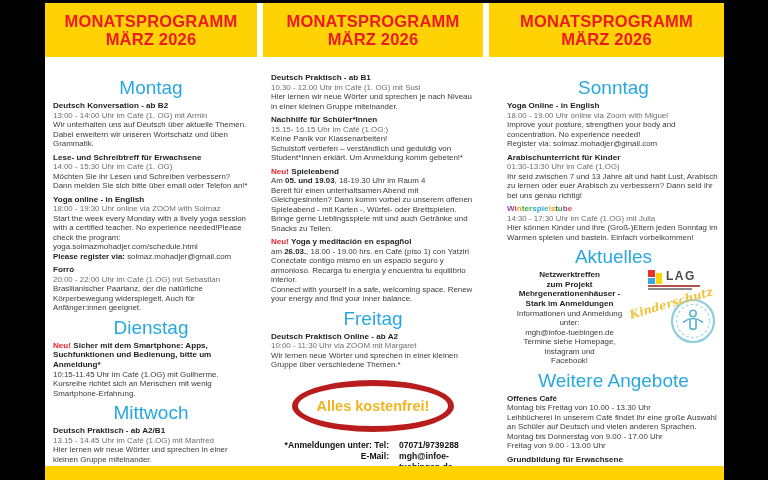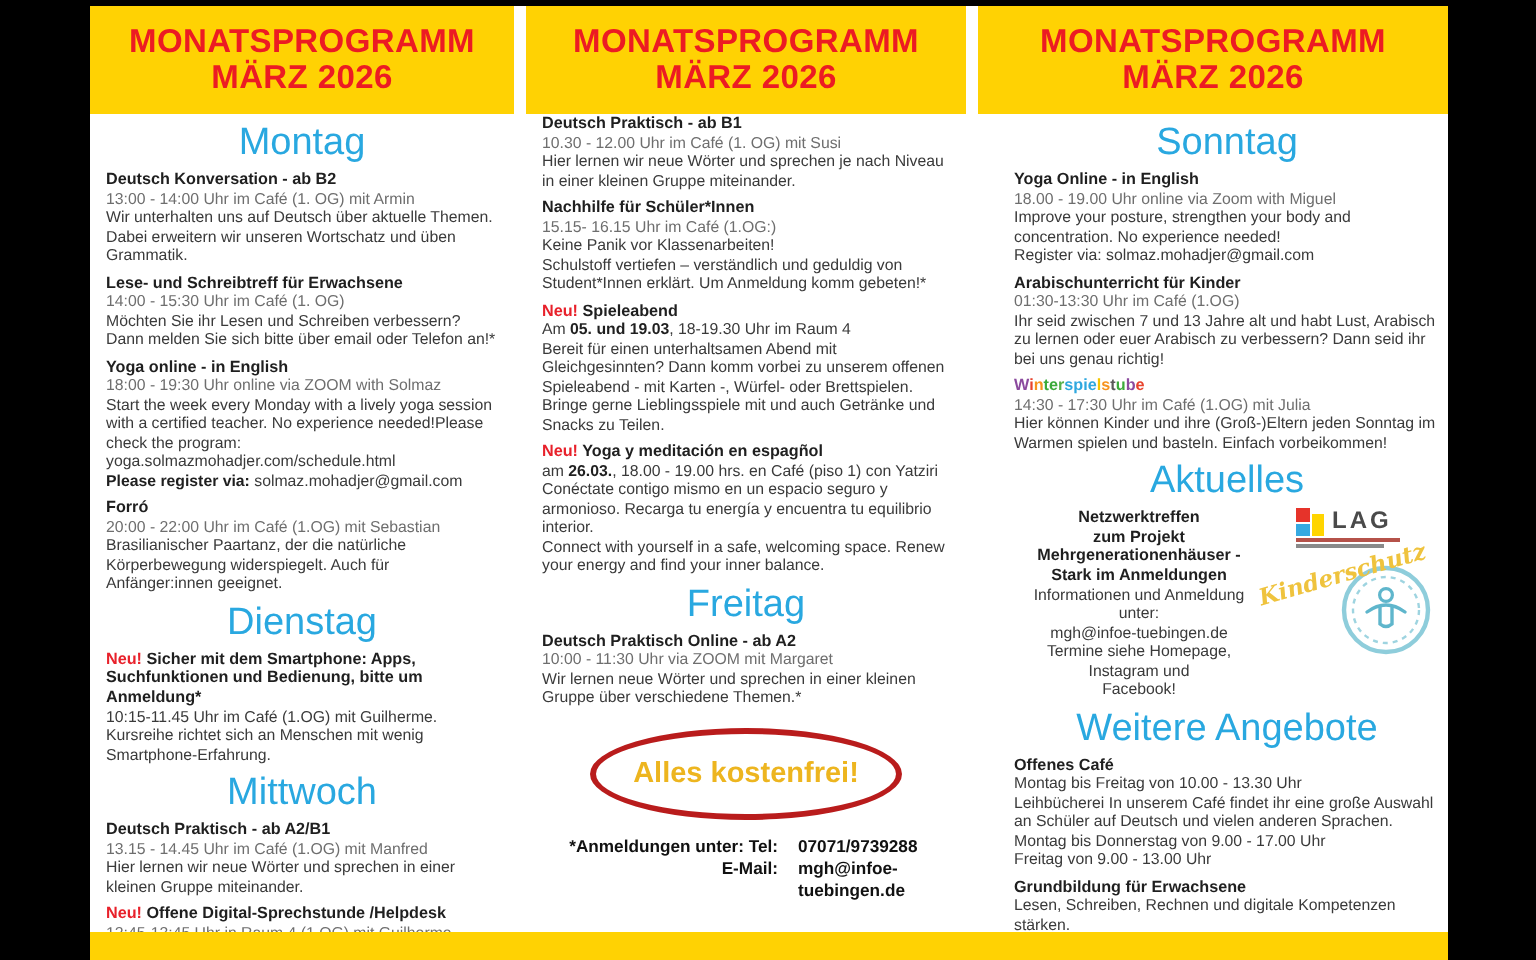--- a/index.html
+++ b/index.html
@@ -5,31 +5,31 @@
   html,body{margin:0;padding:0;}
   body{width:768px;height:480px;background:#000;position:relative;overflow:hidden;
        font-family:"Liberation Sans",sans-serif;}
   .content{position:absolute;left:45px;top:3px;width:679px;height:477px;background:#fff;}
   .columns{display:flex;gap:6px;height:463px;}
   .column{display:flex;flex-direction:column;}
   .col-1{width:212px;} .col-2{width:220px;} .col-3{width:235px;}
   .col-header{background:#FFD203;height:54px;display:flex;flex-direction:column;
               justify-content:center;text-align:center;flex:none;}
   .hl{color:#EC1B23;font-weight:bold;font-size:16.5px;line-height:18px;letter-spacing:.2px;}
-  .col-body{padding:0 8px;flex:1;overflow:hidden;}
+  .col-body{padding:16px 8px;flex:1;overflow:hidden;}
   .col-3 .col-body{padding-left:18px;padding-right:4px;}
   .day-heading{color:#29A8E0;font-size:19px;line-height:21px;text-align:center;margin:4px 0 3px;}
   .event{margin-bottom:4px;}
   .ev-title{font-weight:bold;color:#1f1f1f;font-size:8.1px;line-height:9.6px;}
   .neu{color:#E8212B;font-weight:bold;}
   .ev-time{color:#6e6e6e;font-size:7.9px;line-height:9.5px;}
   .ev-desc{color:#3a3a3a;font-size:7.9px;line-height:9.5px;}
   .b{font-weight:bold;color:#1f1f1f;}
   .bottom-bar{height:14px;background:#FFD203;}
-  .free-badge{width:150px;height:40px;border:3px solid #b91c1c;border-radius:50%;
+  .free-badge{width:150px;height:40px;border:6px solid #b91c1c;border-radius:50%;
               margin:10px auto 8px;display:flex;align-items:center;justify-content:center;
               color:#EDB51F;font-weight:bold;font-size:14.5px;}
   .contact{margin-top:8px;font-size:8.6px;color:#111;}
   .contact-row{display:flex;line-height:11px;}
   .contact-label{width:118px;text-align:right;font-weight:bold;flex:none;}
   .contact-value{padding-left:10px;font-weight:bold;}
   .akt-row{display:flex;gap:2px;margin-bottom:2px;text-align:center;}
   .akt-text{flex:1;}
   .akt-title{font-weight:bold;color:#1f1f1f;font-size:8.1px;line-height:9.6px;}
   .akt-info{color:#3a3a3a;font-size:7.9px;line-height:9.5px;}

